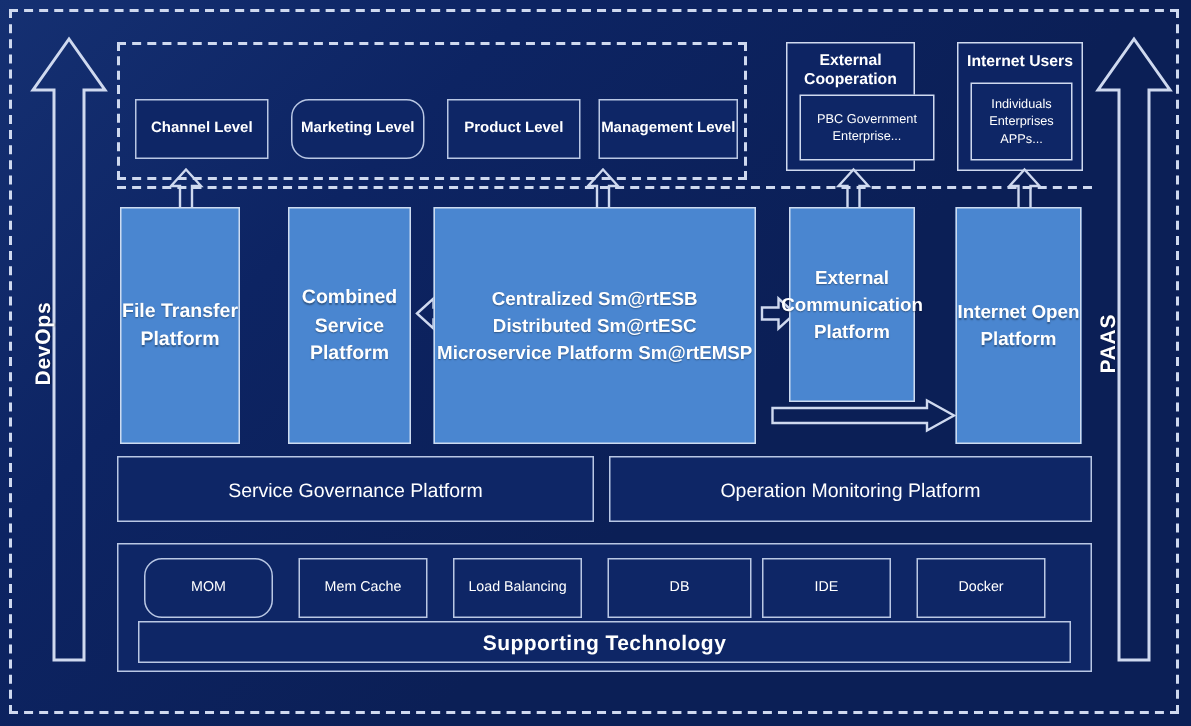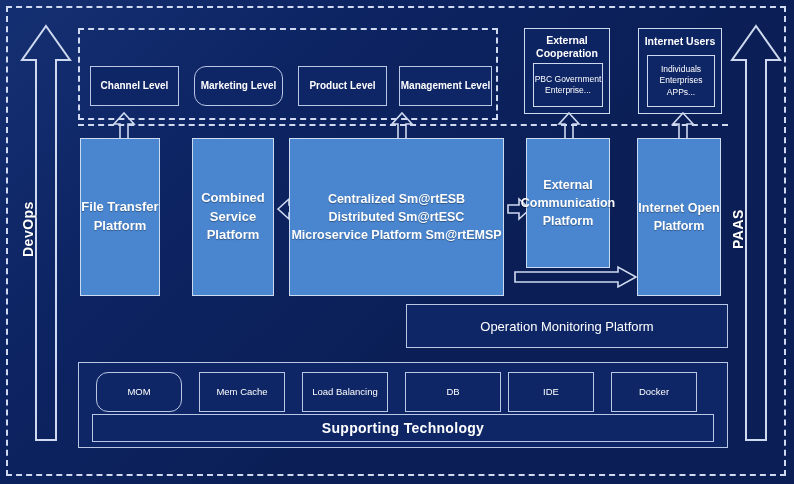--- a/index.html
+++ b/index.html
@@ -186,21 +186,21 @@
   </div>
   <div class="lvl-box" style="left:298px; top:66px; width:89px; height:40px;">
     <span>Product Level</span>
   </div>
   <div class="lvl-box" style="left:399px; top:66px; width:93px; height:40px;">
     <span>Management Level</span>
   </div>
 
   <div class="group-box" style="left:524px; top:28px; width:86px; height:86px;">
     <div class="group-title" style="top:5px;">External Cooperation</div>
-    <div class="inner-chip" style="left:8px; top:34px; width:70px; height:44px;">PBC Government Enterprise...</div>
+    <div class="inner-chip" style="left:8px; top:34px; width:90px; height:44px;">PBC Government Enterprise...</div>
   </div>
 
   <div class="group-box" style="left:638px; top:28px; width:84px; height:86px;">
     <div class="group-title" style="top:6px;">Internet Users</div>
     <div class="inner-chip" style="left:8px; top:26px; width:68px; height:52px;">Individuals Enterprises APPs...</div>
   </div>
 
   <svg class="arrow-svg" style="left:112px; top:112px;" width="24" height="28" viewBox="0 0 24 28">
     <polygon points="12,1 22,12 16,12 16,27 8,27 8,12 2,12" fill="none" stroke="#cfd9ef" stroke-width="1.6"></polygon>
   </svg>
@@ -244,20 +244,23 @@
   </div>
 
   <div class="plat-box small" style="left:637px; top:138px; width:84px; height:158px;">
     <span>Internet Open Platform</span>
   </div>
 
   <svg class="arrow-svg" style="left:514px; top:266px;" width="124" height="22" viewBox="0 0 124 22">
     <polygon points="1,6 104,6 104,1 122,11 104,21 104,16 1,16" fill="none" stroke="#cfd9ef" stroke-width="1.6"></polygon>
   </svg>
 
+  <div class="dark-box gov-box" style="left:78px; top:304px; width:318px; height:44px;">
+    <span>Service Governance Platform</span>
+  </div>
   <div class="dark-box gov-box" style="left:406px; top:304px; width:322px; height:44px;">
     <span>Operation Monitoring Platform</span>
   </div>
 
   <div class="tech-outer"></div>
 
   <div class="tech-chip" style="left:96px; top:372px; width:86px; height:40px;border-radius:12px;">
     <span>MOM</span>
   </div>
   <div class="tech-chip" style="left:199px; top:372px; width:86px; height:40px;">

